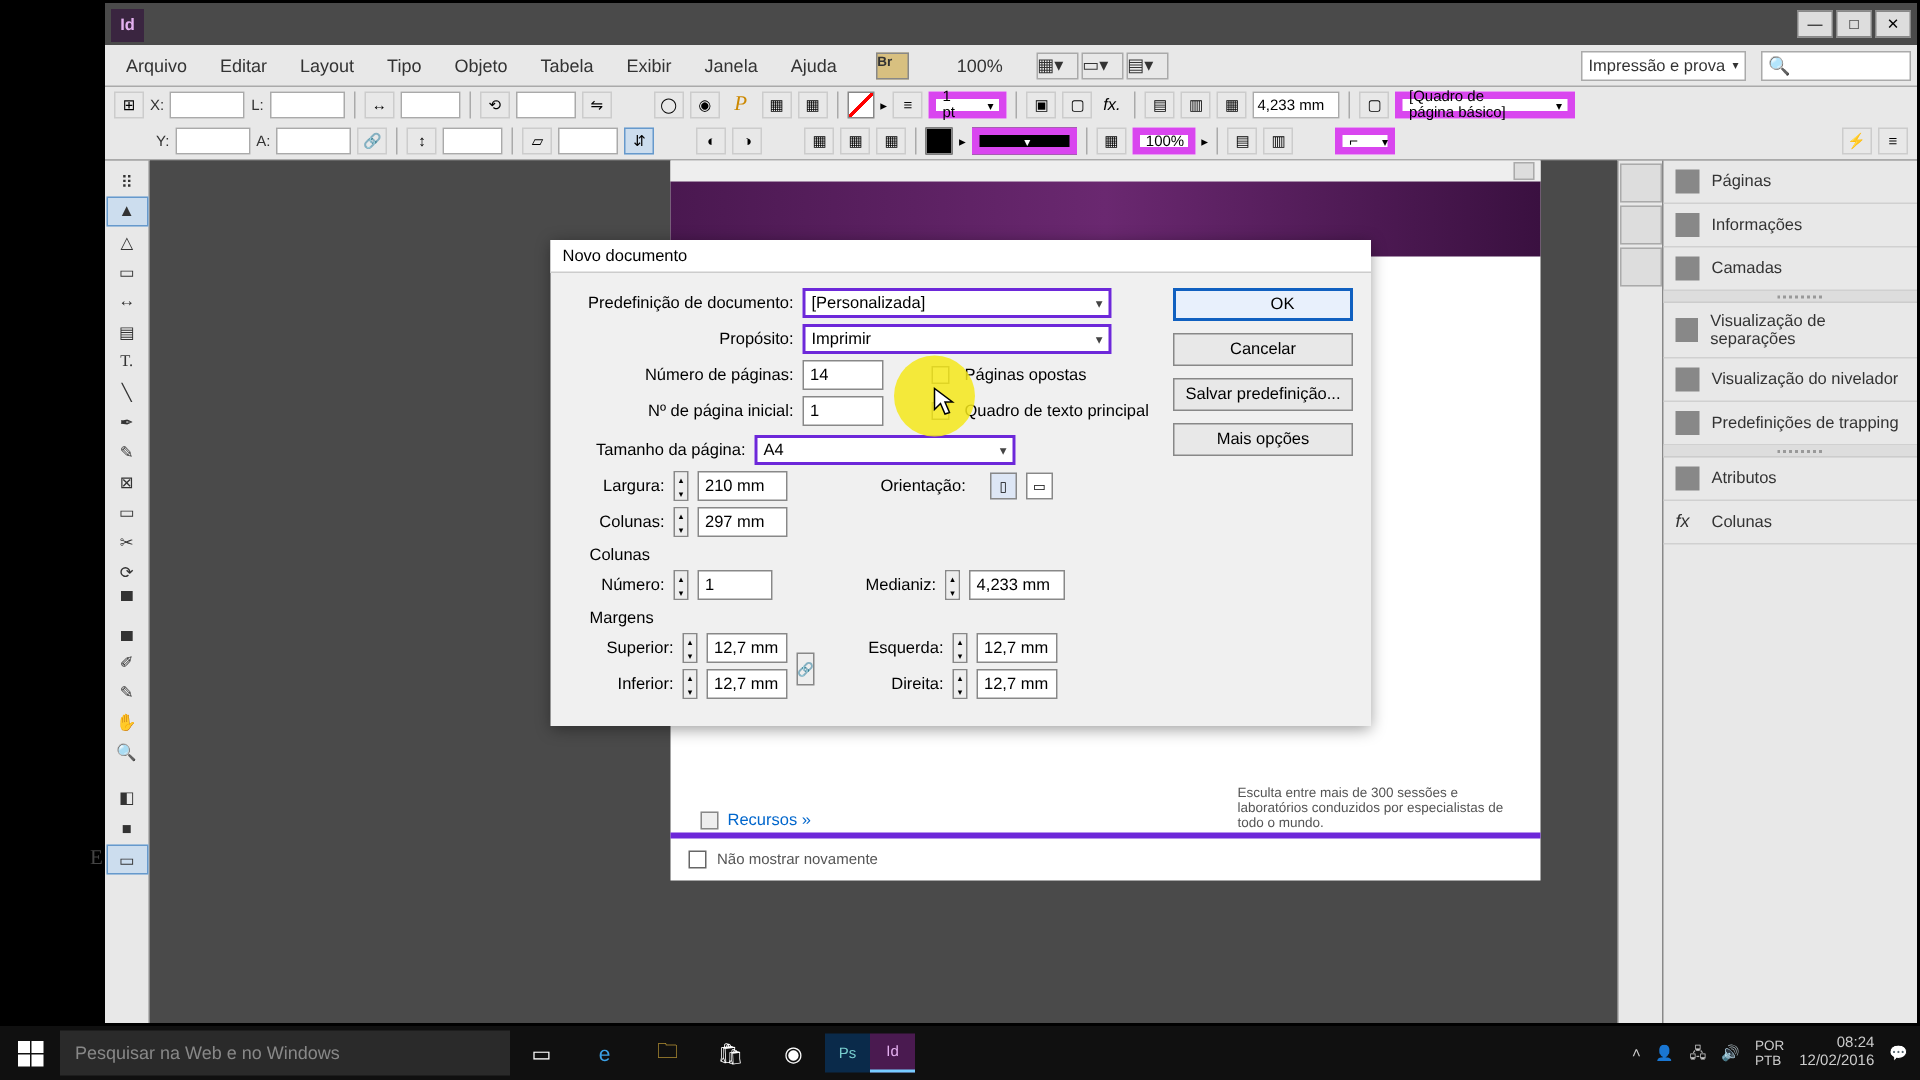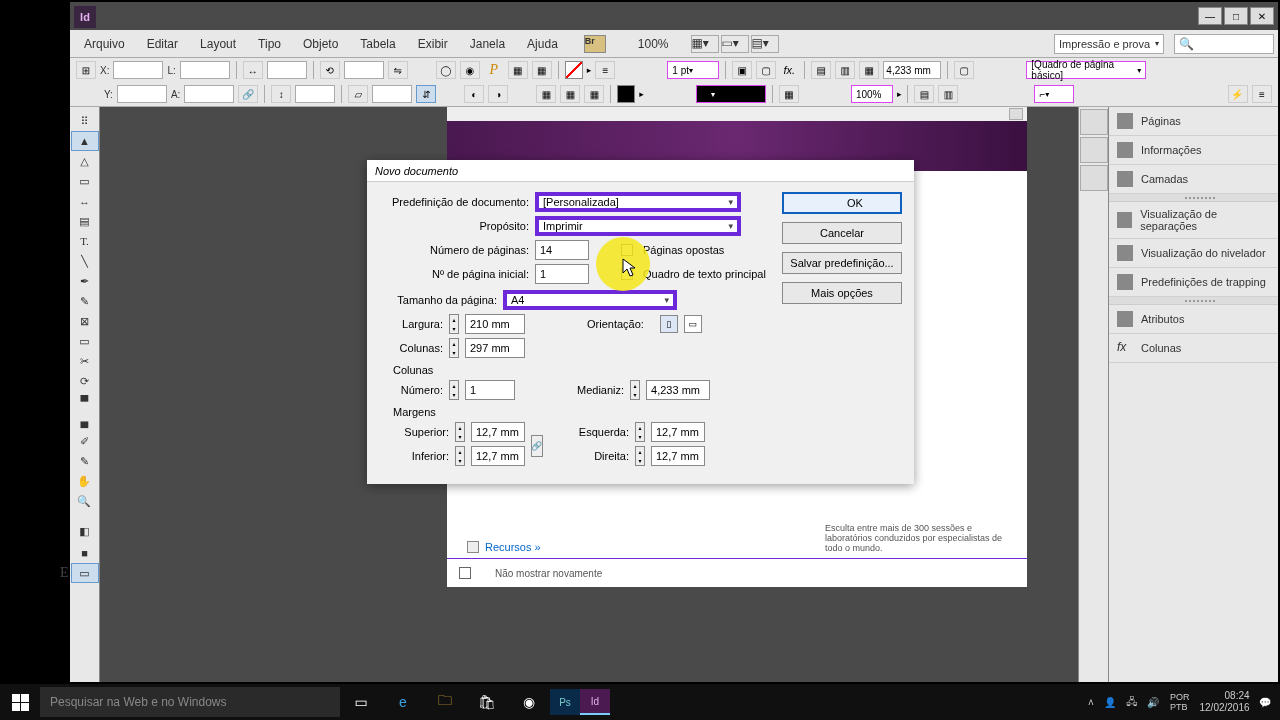--- a/index.html
+++ b/index.html
@@ -12,52 +12,52 @@
 .menubar .menu-item { padding:4px 10px; cursor:pointer; }
 .menubar .right-group { margin-left:auto; display:flex; align-items:center; gap:10px; }
 .workspace-dd { width:110px; height:20px; background:#fff; border:1px solid #aaa; font-size:11px; padding:2px 4px; display:flex; align-items:center; justify-content:space-between; }
 .searchbox { width:100px; height:20px; background:#fff; border:1px solid #aaa; display:flex; align-items:center; padding:0 4px; gap:4px; }
 .ctrlbar { background:#e8e8e8; border-bottom:1px solid #aaa; }
 .ctrlrow { height:24px; display:flex; align-items:center; padding:0 6px; gap:4px; font-size:10px; }
 .ctrlrow input[type=text] { width:50px; height:18px; font-size:10px; border:1px solid #aaa; background:#fff; padding:0 2px; }
 .ctrlrow .lbl { font-size:10px; color:#333; }
 .ctrlrow .iconbtn { width:20px; height:18px; border:1px solid #ccc; background:#e8e8e8; display:flex; align-items:center; justify-content:center; font-size:10px; }
 .ctrlrow .sep { width:1px; height:18px; background:#aaa; margin:0 2px; }
-.ctrlrow .dd { height:18px; border:1px solid #d946ef; background:#fff; font-size:10px; display:flex; align-items:center; padding:0 4px; gap:0;margin-left:48px; }
+.ctrlrow .dd { height:18px; border:5px solid #d946ef; background:#fff; font-size:10px; display:flex; align-items:center; padding:0 4px; gap:16px; }
 .workspace { flex:1; display:flex; background:#4a4a4a; position:relative; }
 .toolbox { width:30px; background:#e8e8e8; border-right:1px solid #888; display:flex; flex-direction:column; padding:4px 0; }
 .toolbox .tool { width:28px; height:20px; margin:0 auto; font-size:11px; display:flex; align-items:center; justify-content:center; cursor:pointer; color:#333; }
 .toolbox .tool.sel { background:#cde; border:1px solid #69c; }
 .canvas-area { flex:1; background:#4a4a4a; position:relative; }
 .right-dock { width:30px; background:#e8e8e8; border-left:1px solid #888; }
 .right-dock .dbtn { width:28px; height:26px; margin:2px auto; background:#ddd; border:1px solid #aaa; }
 .panel-stack { width:170px; background:#e8e8e8; border-left:1px solid #888; display:flex; flex-direction:column; font-size:11px; }
 .panel-stack .pitem { display:flex; align-items:center; gap:8px; padding:6px 8px; border-bottom:1px solid #d0d0d0; cursor:pointer; color:#333; }
 .panel-stack .pitem .picon { width:16px; height:16px; background:#888; }
 .panel-stack .psep { height:8px; background:#ddd; border-bottom:1px solid #ccc; position:relative; }
 .panel-stack .psep::after { content:""; position:absolute; left:45%; top:3px; width:30px; height:2px; background:repeating-linear-gradient(90deg,#999 0 2px,transparent 2px 4px); }
 
 
 .welcome-frag { position:absolute; left:347px; top:0px; width:580px; height:480px; background:#fff; }
 .welcome-frag .wbanner { height:50px; background:linear-gradient(90deg,#4a1850,#6a2870,#3a1040); }
-.welcome-frag .wfoot { position:absolute; bottom:0; left:0; right:0; padding:8px 12px; font-size:10px; color:#555; display:flex; align-items:center; gap:24px; border-top:1px solid #6d28d9; }
+.welcome-frag .wfoot { position:absolute; bottom:0; left:0; right:0; padding:8px 12px; font-size:10px; color:#555; display:flex; align-items:center; gap:7px; border-top:4px solid #6d28d9; }
 .welcome-frag .wres { position:absolute; bottom:34px; left:20px; font-size:11px; color:#06c; display:flex; align-items:center; gap:6px; }
 .welcome-frag .wblurb { position:absolute; bottom:34px; right:12px; width:190px; font-size:9px; color:#555; }
 
 
 .dialog { position:absolute; left:367px; top:160px; width:547px; background:#f0f0f0; box-shadow:0 2px 10px rgba(0,0,0,0.4); font-size:11px; color:#000; }
-.dlg-title { height:22px; background:#fff; border-bottom:1px solid #ccc; display:flex; align-items:center; padding:0 8px; font-size:11px;font-style:italic; }
+.dlg-title { height:22px; background:#fff; border-bottom:1px solid #ccc; display:flex; align-items:center; padding:0 8px; font-size:11px; }
 .dlg-body { padding:10px 12px 14px 12px; display:flex; gap:10px; }
 .dlg-left { flex:1; }
 .dlg-right { width:120px; display:flex; flex-direction:column; gap:8px; }
 .dbtn2 { height:22px; border:1px solid #888; background:#e8e8e8; font-size:11px; display:flex; align-items:center; justify-content:center; cursor:pointer; }
 .dbtn2.primary { border:2px solid #1060c0; background:#e8f0fc;padding-left:26px; }
 .frow { display:flex; align-items:center; gap:6px; margin-bottom:4px; }
 .frow .flabel { text-align:right; font-size:11px; }
-.ddl { height:20px; border:4px solid #6d28d9; background:#fff; font-size:11px; display:flex; align-items:center; justify-content:space-between; padding:0 4px; }
+.ddl { height:20px; border:2px solid #6d28d9; background:#fff; font-size:11px; display:flex; align-items:center; justify-content:space-between; padding:0 4px; }
 .ddl .arr { font-size:9px; color:#444; }
 .tinput { height:20px; border:1px solid #888; background:#fff; font-size:11px; padding:0 4px; }
 .spinner-wrap { display:flex; align-items:center; }
 .spin { width:10px; height:20px; display:flex; flex-direction:column; border:1px solid #888; }
 .spin div { flex:1; font-size:6px; display:flex; align-items:center; justify-content:center; background:#eee; }
 .chk { width:12px; height:12px; border:1px solid #666; background:#fff; display:inline-block; }
 .group-label { font-size:11px; margin:6px 0 4px 14px; }
 .indent { padding-left:14px; }
 .orient-btn { width:18px; height:18px; border:1px solid #888; background:#fff; display:inline-flex; align-items:center; justify-content:center; font-size:9px; }
 .linkicon { width:12px; height:22px; border:1px solid #888; background:#eee; display:flex; align-items:center; justify-content:center; font-size:9px; }

